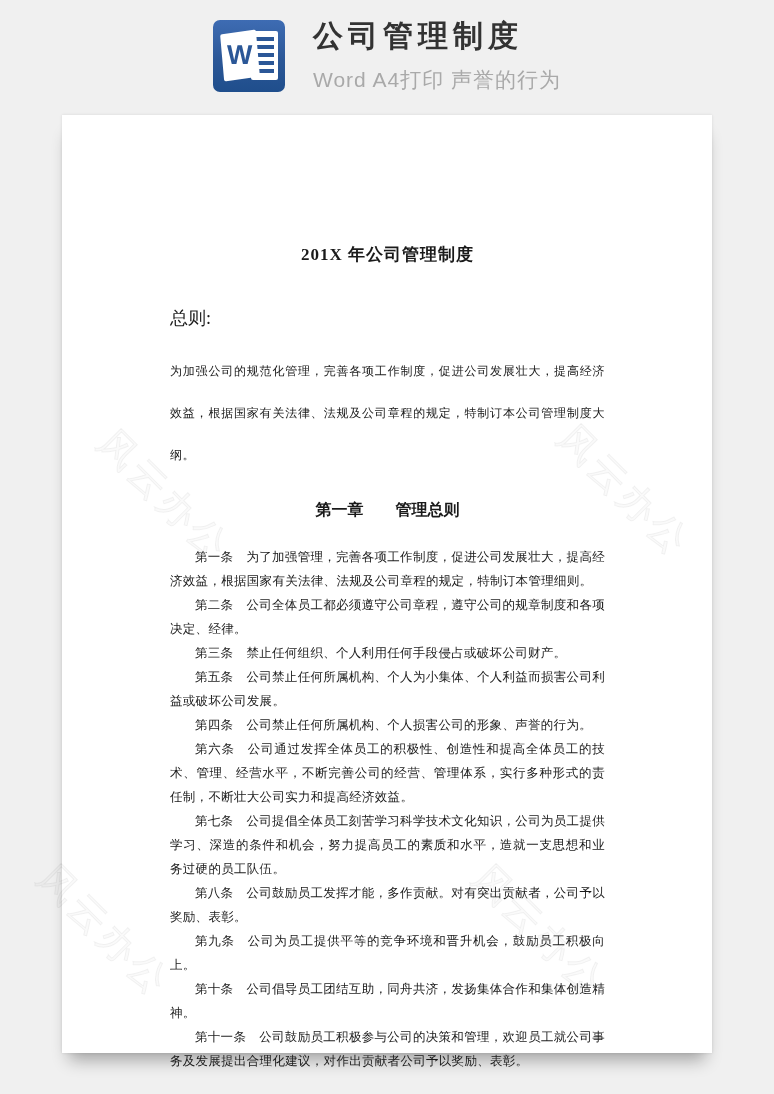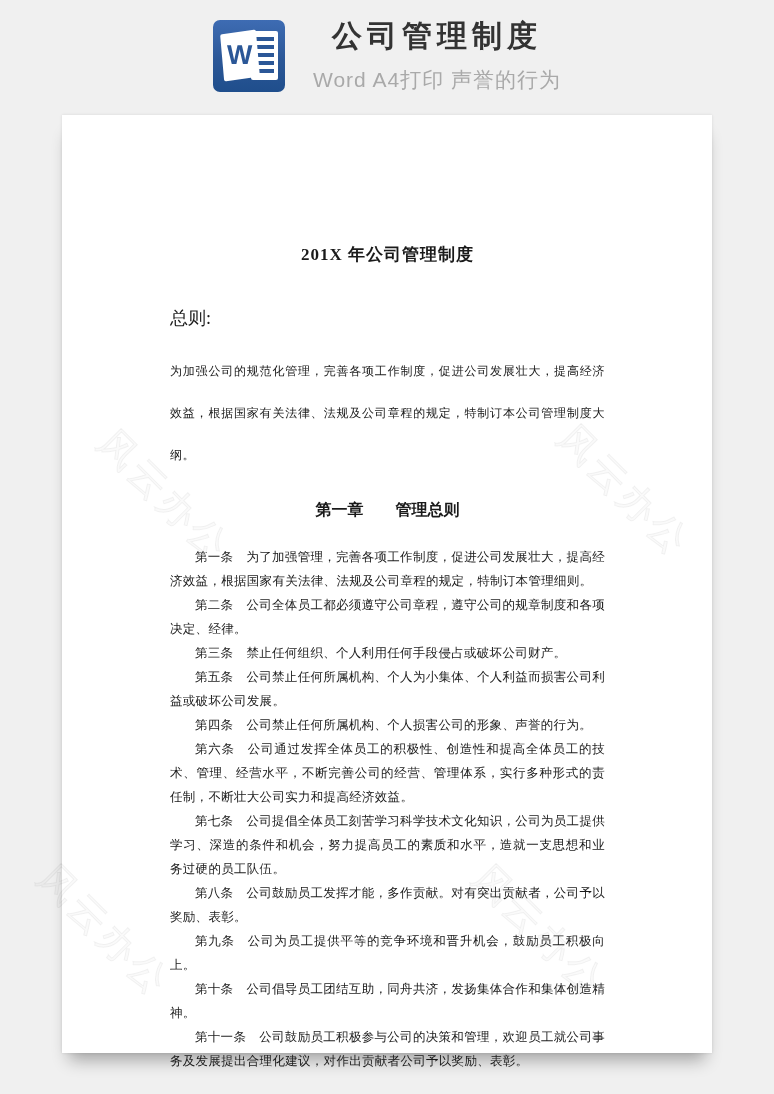--- a/index.html
+++ b/index.html
@@ -33,21 +33,21 @@
     position: absolute; left: 9px; top: 12px; width: 36px; height: 47px;
     background: #ffffff; border-radius: 2px;
     transform: rotate(-5deg) skewY(-3deg);
     display: flex; align-items: center; justify-content: center;
   }
   .word-icon .w-page span {
     color: #2b5797; font-weight: bold; font-size: 27px;
     font-family: "Liberation Sans", sans-serif;
     transform: rotate(5deg) skewY(3deg);
   }
-  .header-text { display: flex; flex-direction: column; align-items: center; gap: 8px; }
+  .header-text { display: flex; flex-direction: column; align-items: flex-start; gap: 8px; }
   .header-title {
     font-size: 30px; font-weight: bold; color: #333333;
     letter-spacing: 5px; line-height: 38px;
   }
   .header-subtitle {
     font-size: 21px; color: #a9a9a9; letter-spacing: 1px;
     line-height: 30px; margin-top: 2px;
   }
 
   

